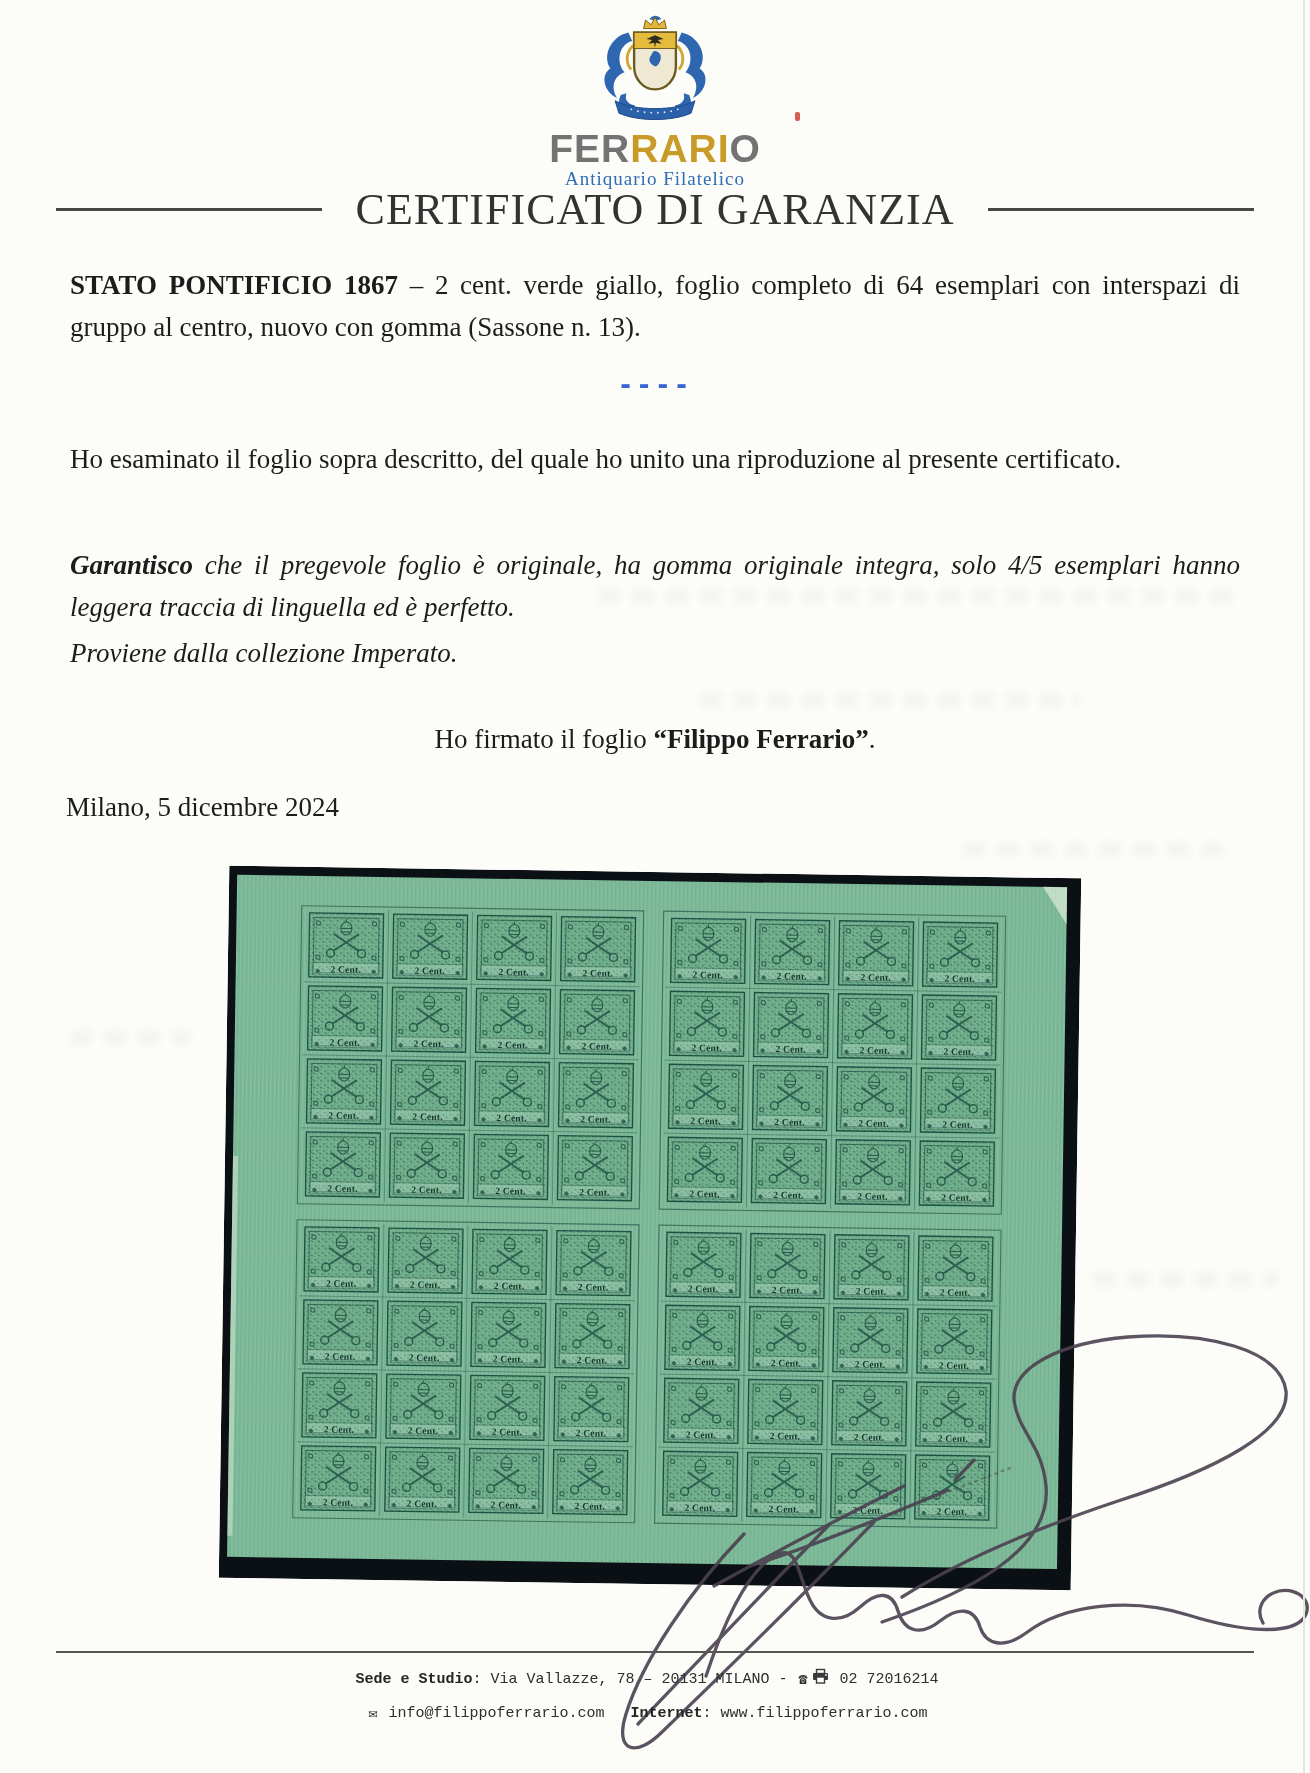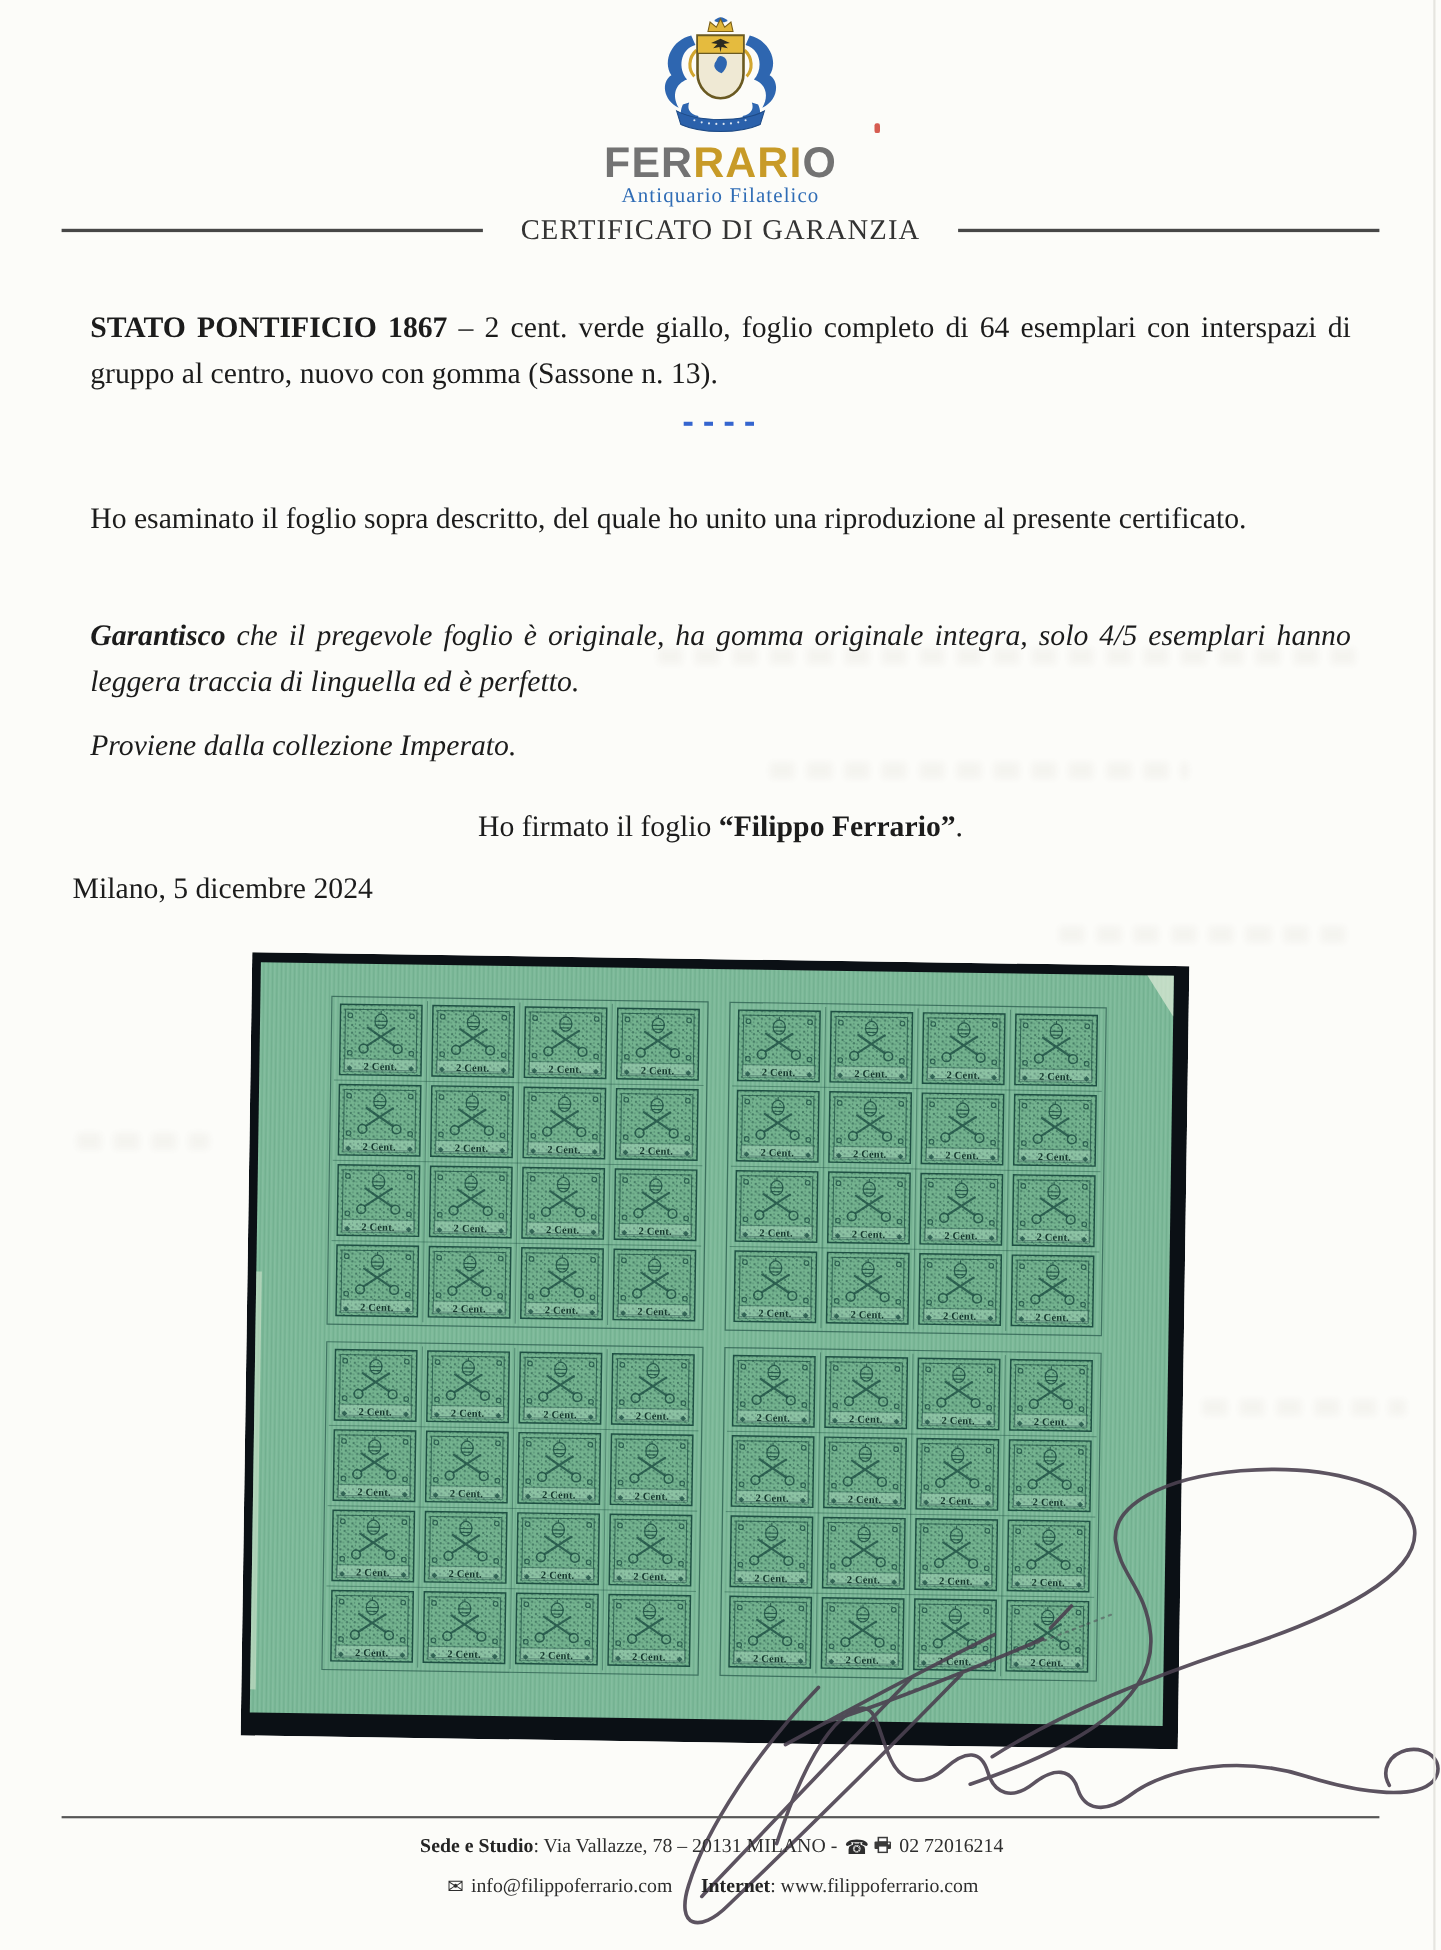--- a/index.html
+++ b/index.html
@@ -12,47 +12,47 @@
   .masthead{position:absolute;left:0;right:0;top:0;text-align:center;}
   .crest{position:absolute;left:0;right:0;top:12px;display:flex;justify-content:center;}
   .brand{position:absolute;left:0;right:0;top:127px;font-family:"Liberation Sans",sans-serif;
          font-weight:800;font-size:39px;letter-spacing:1px;}
   .brand .b{color:#737373;} .brand .g{color:#c89b28;}
   .tagline{position:absolute;left:0;right:0;top:168px;font-size:19px;color:#2f6cb5;letter-spacing:1px;}
 
   
   .titlerow{position:absolute;left:56px;right:56px;top:186px;display:flex;align-items:center;gap:34px;height:46px;}
   .titlerow .rule{flex:1;height:3px;background:#474747;}
-  .titlerow h1{margin:0;font-weight:400;font-size:26px;letter-spacing:1px;color:#333;white-space:nowrap;
+  .titlerow h1{margin:0;font-weight:400;font-size:44px;letter-spacing:1px;color:#333;white-space:nowrap;
                font-family:"Liberation Serif",serif;}
 
   
   .block{position:absolute;left:66px;width:1178px;font-size:27px;line-height:42px;text-align:justify;}
-  .block p{margin:16px;}
+  .block p{margin:4px;}
   .b-p1{top:260px;} .b-p2{top:434px;} .b-p3{top:540px;font-style:italic;}
   .b-p4{top:714px;text-align:center;} .b-date{top:786px;text-align:left;}
   .divider{position:absolute;left:0;right:0;top:370px;text-align:center;color:#3565cf;
            font-weight:800;font-size:26px;letter-spacing:3px;font-family:"DejaVu Sans Mono",monospace;}
 
   
   .ghost{position:absolute;height:15px;border-radius:3px;filter:blur(3px);opacity:.45;
          background:repeating-linear-gradient(90deg,rgba(125,115,98,.13) 0 22px,rgba(125,115,98,0) 22px 34px);}
 
   
   .sheetwrap{position:absolute;left:224px;top:872px;width:852px;height:712px;margin:0;
              transform:rotate(0.85deg);transform-origin:center;}
   .sheetwrap svg{display:block;}
 
   
   .sig{position:absolute;left:0;top:0;pointer-events:none;}
 
   
   .frule{position:absolute;left:56px;right:56px;top:1651px;height:2px;background:#565656;}
-  .fline{position:absolute;left:0;right:16px;text-align:center;font-family:Liberation Serif, serif;
-         font-size:18px;color:#2e2e2e;}
+  .fline{position:absolute;left:0;right:16px;text-align:center;font-family:Liberation Mono, monospace;
+         font-size:15px;color:#2e2e2e;}
   .fl1{top:1667px;} .fl2{top:1703px;}
   .fline b{font-weight:700;color:#242424;}
   .ficon{display:inline-block;transform:translateY(1px);margin:0 2px;}
   .gap{display:inline-block;width:26px;}
 </style>
 </head>
 <body>
 
 <div class="page">
 

